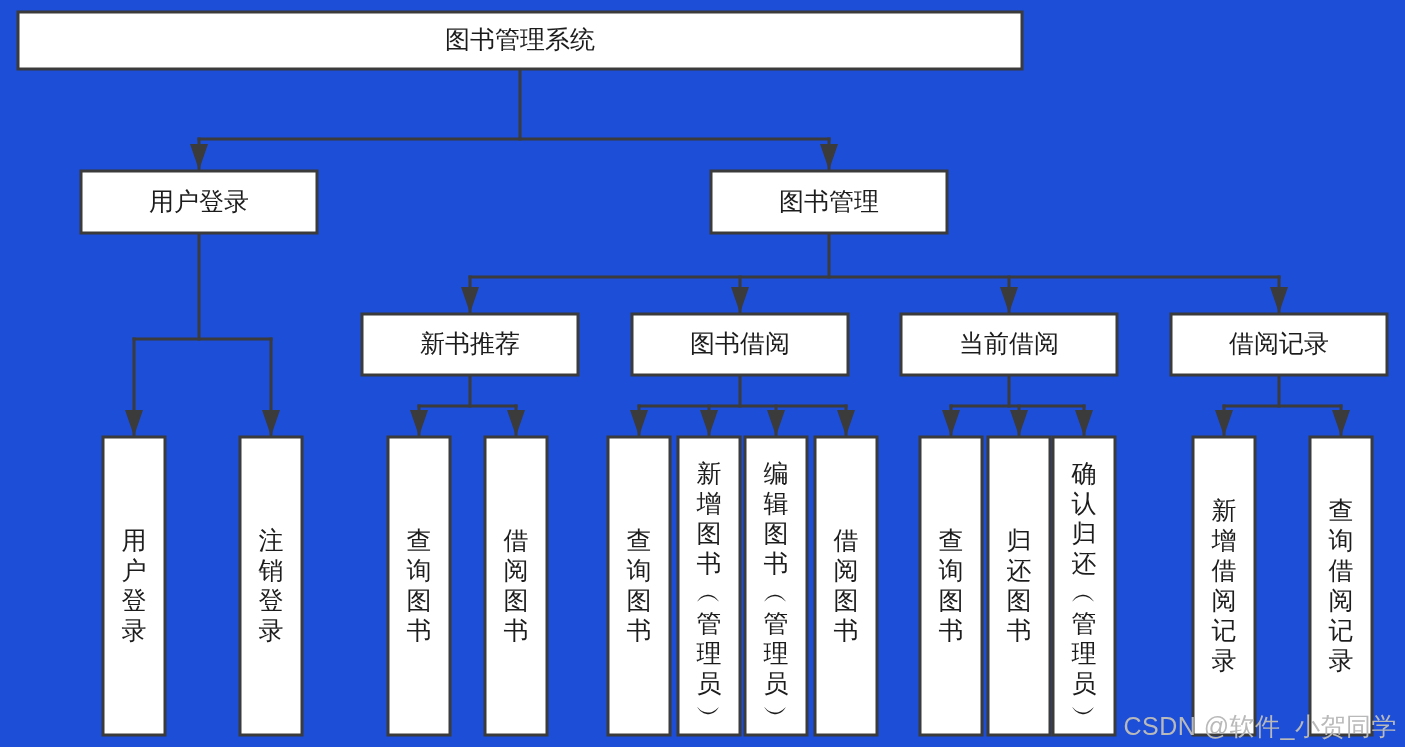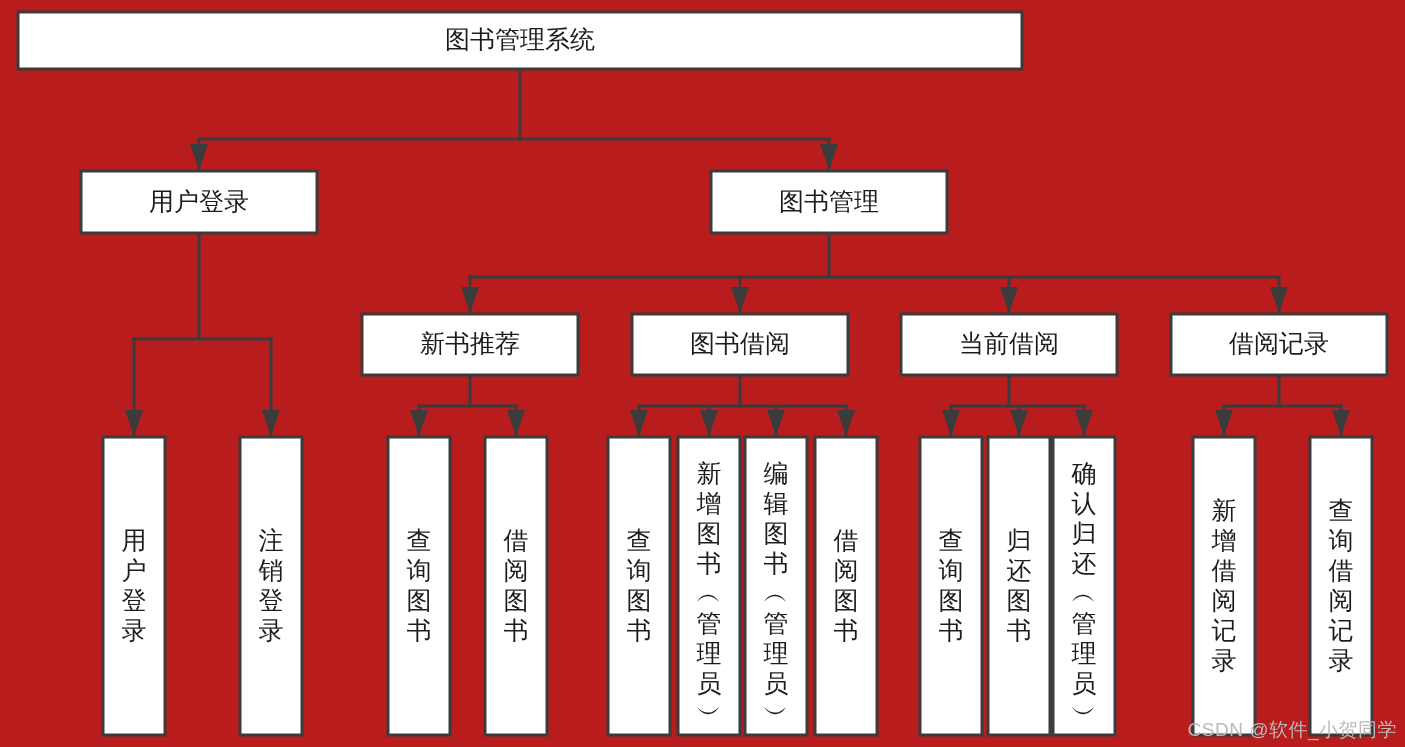--- a/index.html
+++ b/index.html
@@ -8,21 +8,21 @@
     padding: 0;
     background: #ffffff;
   }
   body {
     font-family: "Liberation Sans", "DejaVu Sans", sans-serif;
   }
   #diagram-root {
     position: relative;
     width: 1405px;
     height: 747px;
-    background: #b91c1c;
+    background: #1d4ed8;
     overflow: hidden;
   }
   svg.diagram-canvas {
     display: block;
     width: 1405px;
     height: 747px;
   }
   .node-box {
     fill: #ffffff;
     stroke: #3b3b3b;
@@ -49,21 +49,21 @@
     font-family: "Liberation Sans", "DejaVu Sans", sans-serif;
     font-size: 25px;
     fill: #1c1c1c;
     text-anchor: middle;
   }
   .watermark {
     position: absolute;
     right: 8px;
     bottom: 4px;
     font-family: "Liberation Sans", "DejaVu Sans", sans-serif;
-    font-size: 19px;
+    font-size: 25px;
     color: #b9b9b9;
     letter-spacing: 0.5px;
     white-space: nowrap;
     pointer-events: none;
   }
 </style>
 </head>
 <body>
 
 <div id="diagram-root">

